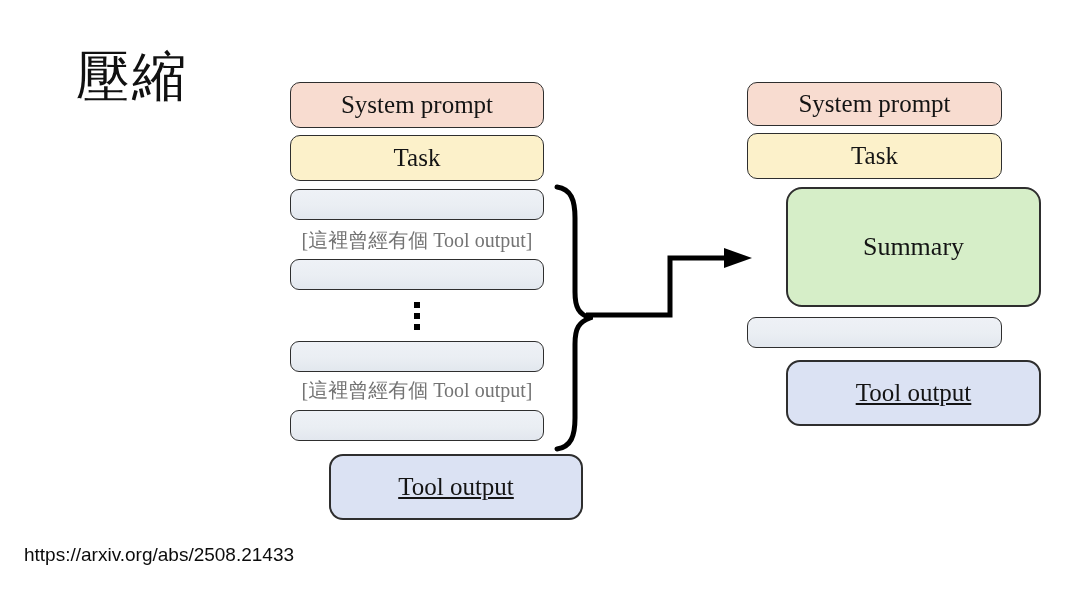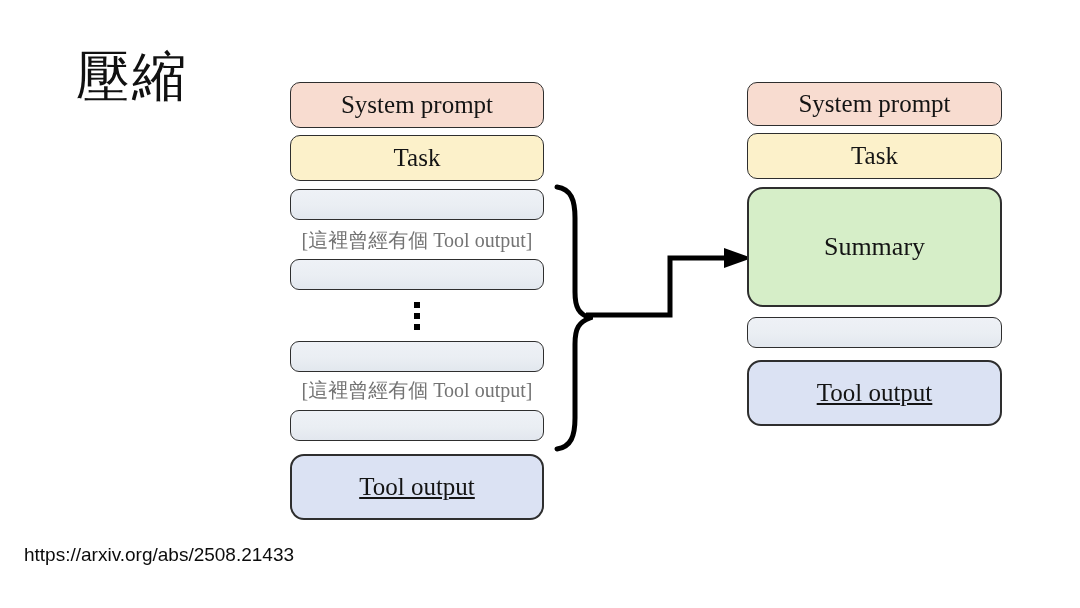--- a/index.html
+++ b/index.html
@@ -30,21 +30,21 @@
   }
   .col-left .box, .col-right .box{left:0;width:100%;}
   .col-left{position:absolute;left:290px;top:0;width:254px;height:608px;}
   .col-right{position:absolute;left:747px;top:0;width:255px;height:608px;}
   .fill-sp{background:var(--system-prompt-fill);}
   .fill-task{background:var(--task-fill);}
   .fill-gray{background:linear-gradient(180deg,#eef1f6 0%,var(--placeholder-fill) 55%,#e2e7ee 100%);}
   .fill-summary{background:var(--summary-fill);}
   .fill-tool{background:var(--tool-output-fill);text-decoration:underline;}
   .thin{height:31px;border-radius:9px;border-width:1.6px;}
-  .big{border-width:2px;border-radius:14px;}
+  .big{border-width:2px;border-radius:14px;margin-left:39px;}
   .note{
     position:absolute;left:0;width:100%;text-align:center;
     font-size:20px;color:#737373;white-space:nowrap;
   }
   .dots{
     position:absolute;left:0;width:100%;display:flex;flex-direction:column;
     align-items:center;gap:5px;
   }
   .dots span{display:block;width:6px;height:6px;background:#000;}
   .overlay-svg{position:absolute;}

